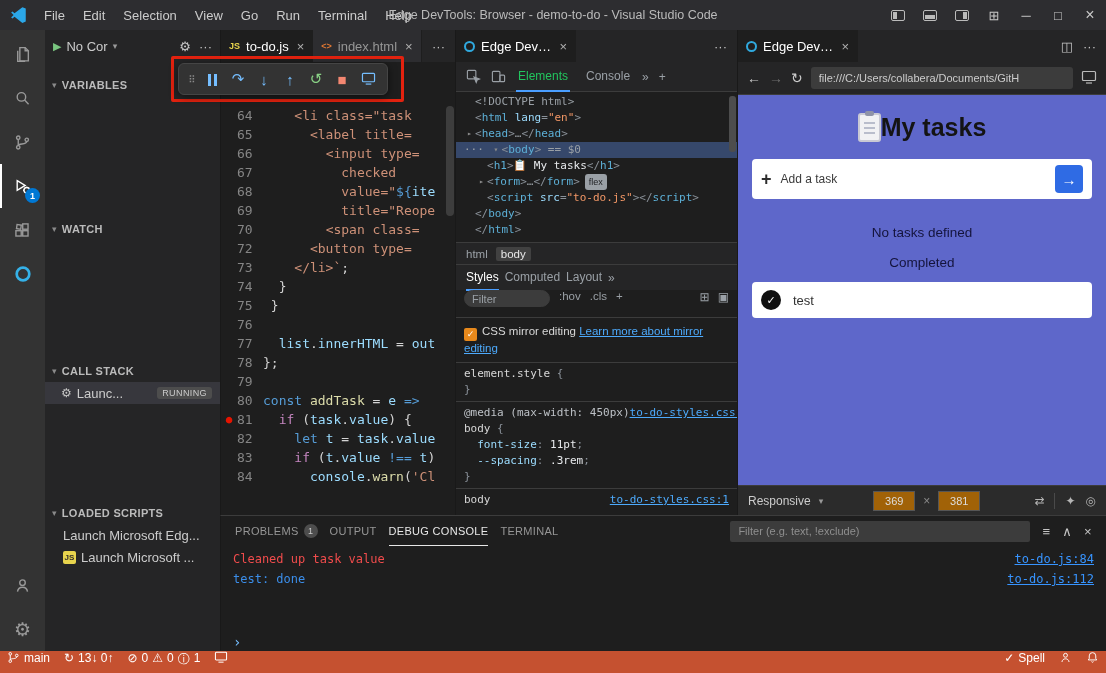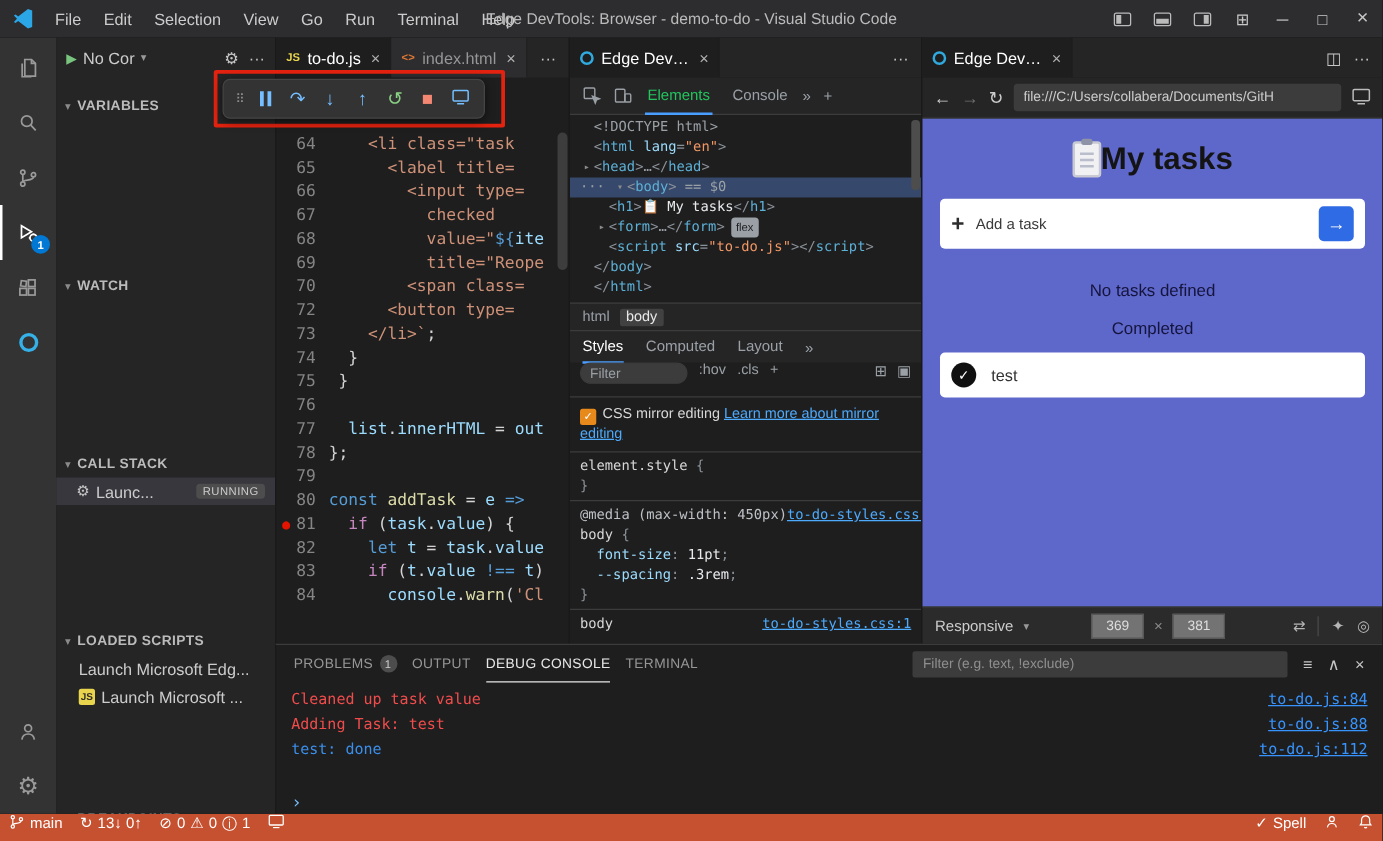--- a/index.html
+++ b/index.html
@@ -77,21 +77,21 @@
   .tooltab.active{color:#22c55e;border-bottom-color:#4a9eff}
   .dom{height:150px;font:11px/16px "DejaVu Sans Mono","Liberation Mono",monospace;padding-top:2px;overflow:hidden;position:relative}
   .dom-row{height:16px;white-space:pre;display:flex;align-items:center}
   .dom-row.sel{background:#36486b}
   .dom-arrow{width:11px;color:#8a8a8a;font-size:8px;flex:none;text-align:center}
   .tk-pu{color:#8a9199}.tk-tg{color:#5db0d7}.tk-at{color:#9cdcfe}.tk-vl{color:#f29766}.tk-cm{color:#9aa0a6}.tk-tx{color:#e8eaed}
   .flex-badge{margin-left:5px;background:#9aa0a6;color:#202124;font-size:9px;border-radius:3px;padding:0 4px;font-family:"Liberation Sans",sans-serif}
   .dom-scroll{position:absolute;right:1px;top:4px;width:7px;height:56px;background:#4d4d4d;border-radius:3px}
   .crumbs{height:22px;background:#252526;border-top:1px solid #3c3c3c;display:flex;align-items:center;gap:8px;padding:0 10px;font-size:11.5px;color:#9aa0a6}
   .crumb-sel{background:#414141;color:#e8e8e8;border-radius:2px;padding:1px 5px}
-  .style-tabs{height:26px;background:#252526;border-top:1px solid #3c3c3c;display:flex;align-items:center;gap:18px;padding:0 10px;font-size:12px;color:#9aa0a6}
+  .style-tabs{height:26px;background:#252526;border-top:1px solid #3c3c3c;display:flex;align-items:center;gap:6px;padding:0 10px;font-size:12px;color:#9aa0a6}
   .stab{height:26px;display:flex;align-items:center;border-bottom:2px solid transparent}
   .stab.active{color:#fff;border-bottom-color:#4a9eff}
   .filter-row{height:28px;display:flex;align-items:flex-start;gap:9px;padding:0 8px;border-bottom:1px solid #3c3c3c;font-size:11.5px;color:#9aa0a6}
   .dt-filter{width:86px;height:17px;background:#3c3c3c;border:1px solid #3c3c3c;border-radius:9px;color:#ccc;font-size:11px;padding:0 7px;outline:none}
   .dt-filter::placeholder{color:#9aa0a6}
   .filter-row .ficons{margin-left:auto;display:flex;gap:8px;font-size:12px}
   .mirror-row{padding:6px 8px;border-bottom:1px solid #3c3c3c;font-size:11.5px;line-height:15px;color:#d7d7d7}
   .mirror-check{display:inline-flex;width:13px;height:13px;background:#e8891c;border-radius:2px;color:#fff;font-size:9px;align-items:center;justify-content:center;vertical-align:-2px;margin-right:5px}
   .mirror-link{color:#4daafc;text-decoration:underline}
   .styles{font:11px/16px "DejaVu Sans Mono","Liberation Mono",monospace;padding:3px 0;overflow:hidden;height:157px}
@@ -114,21 +114,21 @@
   .addbar{margin:17px 14px 0;height:40px;background:#ffffff;border-radius:4px;display:flex;align-items:center;padding:0 9px}
   .addplus{font-size:18px;font-weight:700;color:#2d2d2d}
   .addlabel{margin-left:9px;font-size:12px;color:#3a3a3a}
   .addbtn{margin-left:auto;width:28px;height:28px;background:#2f6be4;border-radius:4px;display:flex;align-items:center;justify-content:center;color:#fff;font-size:15px;font-weight:700}
   .empty{margin-top:26px;text-align:center;font-size:13.5px;color:#14143c}
   .completed{margin-top:15px;text-align:center;font-size:13.5px;color:#14143c}
   .task{margin:12px 14px 0;height:36px;background:#ffffff;border-radius:4px;display:flex;align-items:center;padding:0 9px}
   .task-check{width:20px;height:20px;border-radius:50%;background:#101010;color:#fff;font-size:11px;display:flex;align-items:center;justify-content:center}
   .task-label{margin-left:12px;font-size:13px;color:#333}
   .device{height:30px;background:#2b2b2b;border-top:1px solid #3c3c3c;display:flex;align-items:center;gap:8px;padding:0 10px;font-size:12px;color:#cccccc}
-  .dim-input{width:42px;height:20px;background:#737373;border:1px solid #565656;color:#ddd;font-size:11px;text-align:center;outline:none}
+  .dim-input{width:42px;height:20px;background:#a16207;border:1px solid #565656;color:#ddd;font-size:11px;text-align:center;outline:none}
   .device .x{color:#8a8a8a}
   .device .right-icons{margin-left:auto;display:flex;align-items:center;gap:10px;color:#b5b5b5}
   .vsep{width:1px;height:16px;background:#4a4a4a}
   
   .panel{position:absolute;left:220px;right:0;top:485px;bottom:0;background:#1e1e1e;border-top:1px solid #3c3c3c;border-left:1px solid #191919}
   .panel-tabs{height:30px;display:flex;align-items:center;gap:16px;padding:0 14px;font-size:11px;color:#969696;letter-spacing:.3px}
   .ptab{height:30px;display:flex;align-items:center;gap:5px;border-bottom:1px solid transparent}
   .ptab.active{color:#e7e7e7;border-bottom-color:#e7e7e7}
   .ptab-badge{background:#4d4d4d;color:#ccc;min-width:14px;height:14px;border-radius:7px;font-size:9px;display:flex;align-items:center;justify-content:center;padding:0 3px}
   .panel-right{margin-left:auto;display:flex;align-items:center;gap:12px}
@@ -596,24 +596,20 @@
         <span class="picon">×</span>
       </div>
     </div>
     <div class="console">
       <div id="console-rows">
           <div class="con-row">
             <span class="log-red">Cleaned up task value</span>
             <span class="con-link">to-do.js:84</span>
           </div>
           <div class="con-row">
-            <span class="log-red">Adding Task: test</span>
-            <span class="con-link">to-do.js:88</span>
-          </div>
-          <div class="con-row">
             <span class="log-blue">test: done</span>
             <span class="con-link">to-do.js:112</span>
           </div>
         </div>
       <div class="con-prompt">›</div>
     </div>
   </div>
 
   <div class="annotation"></div>
   <div class="dbg-toolbar">

